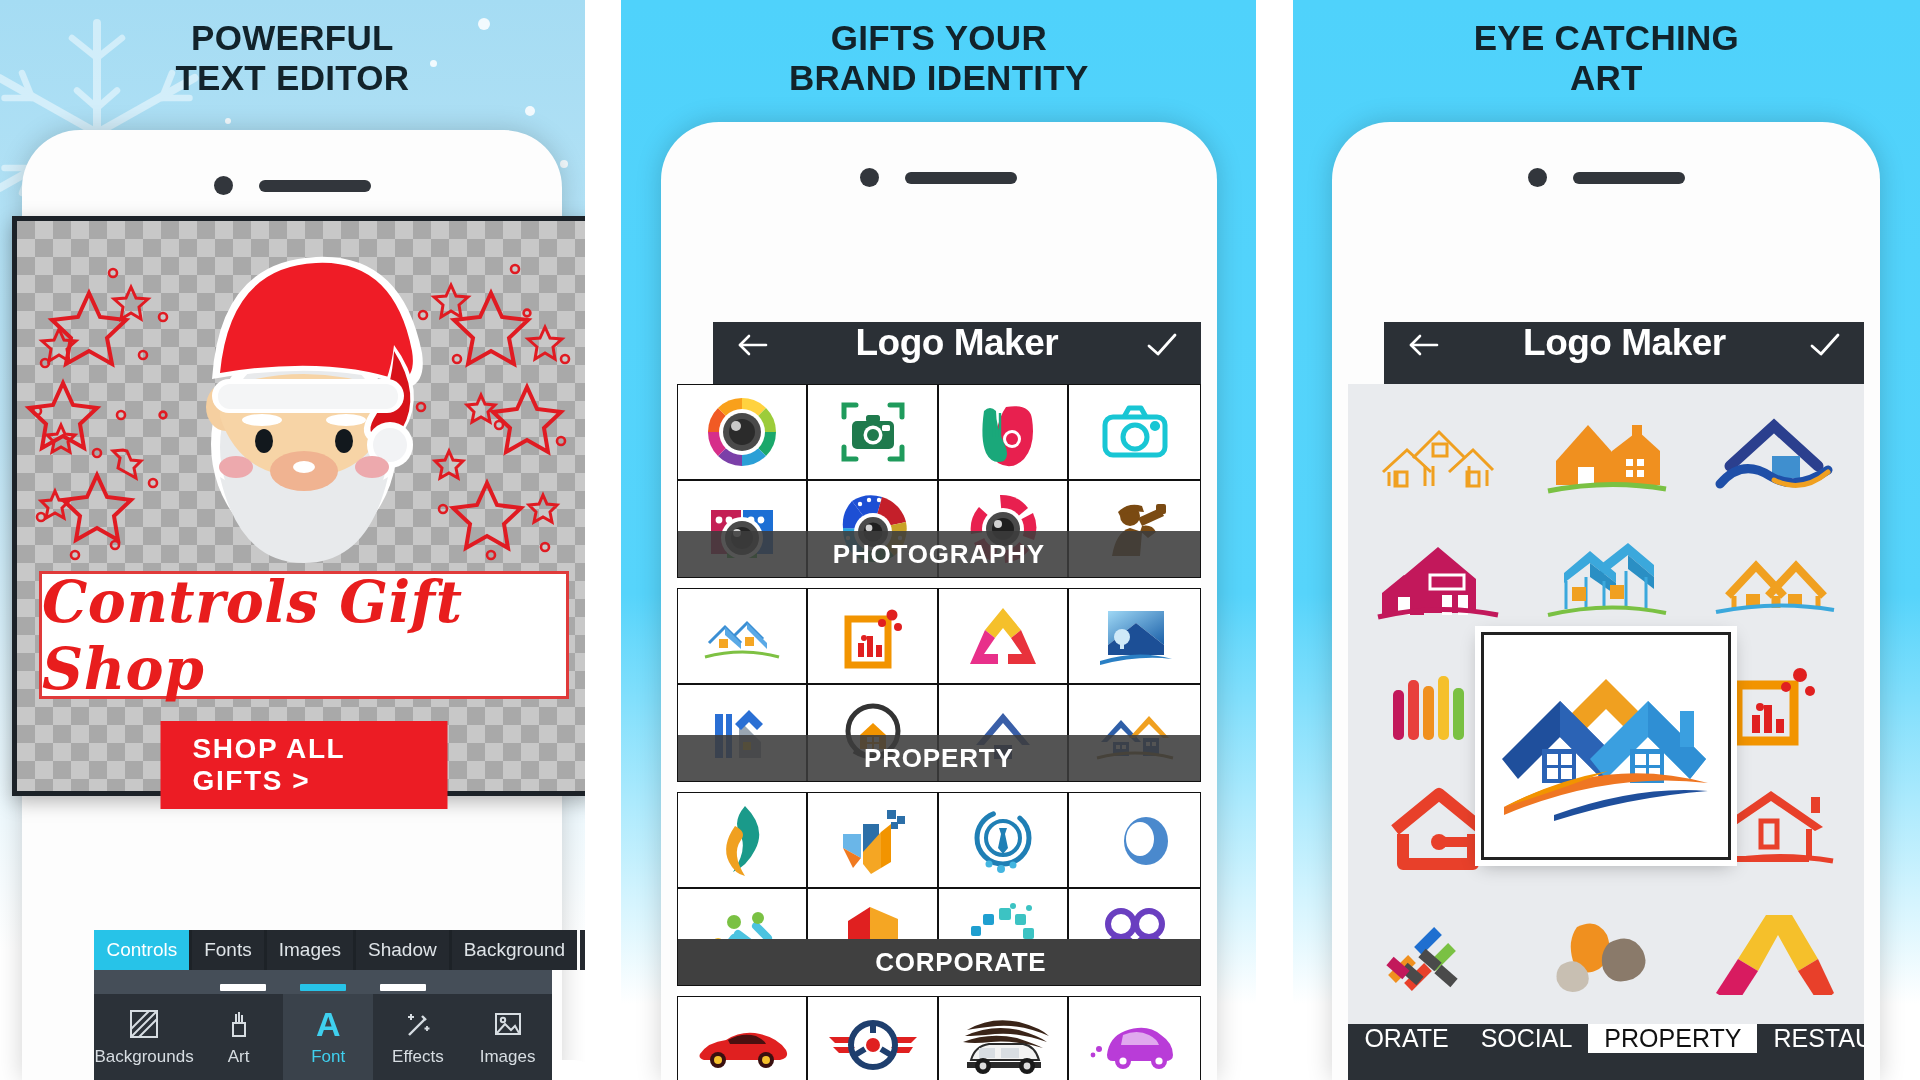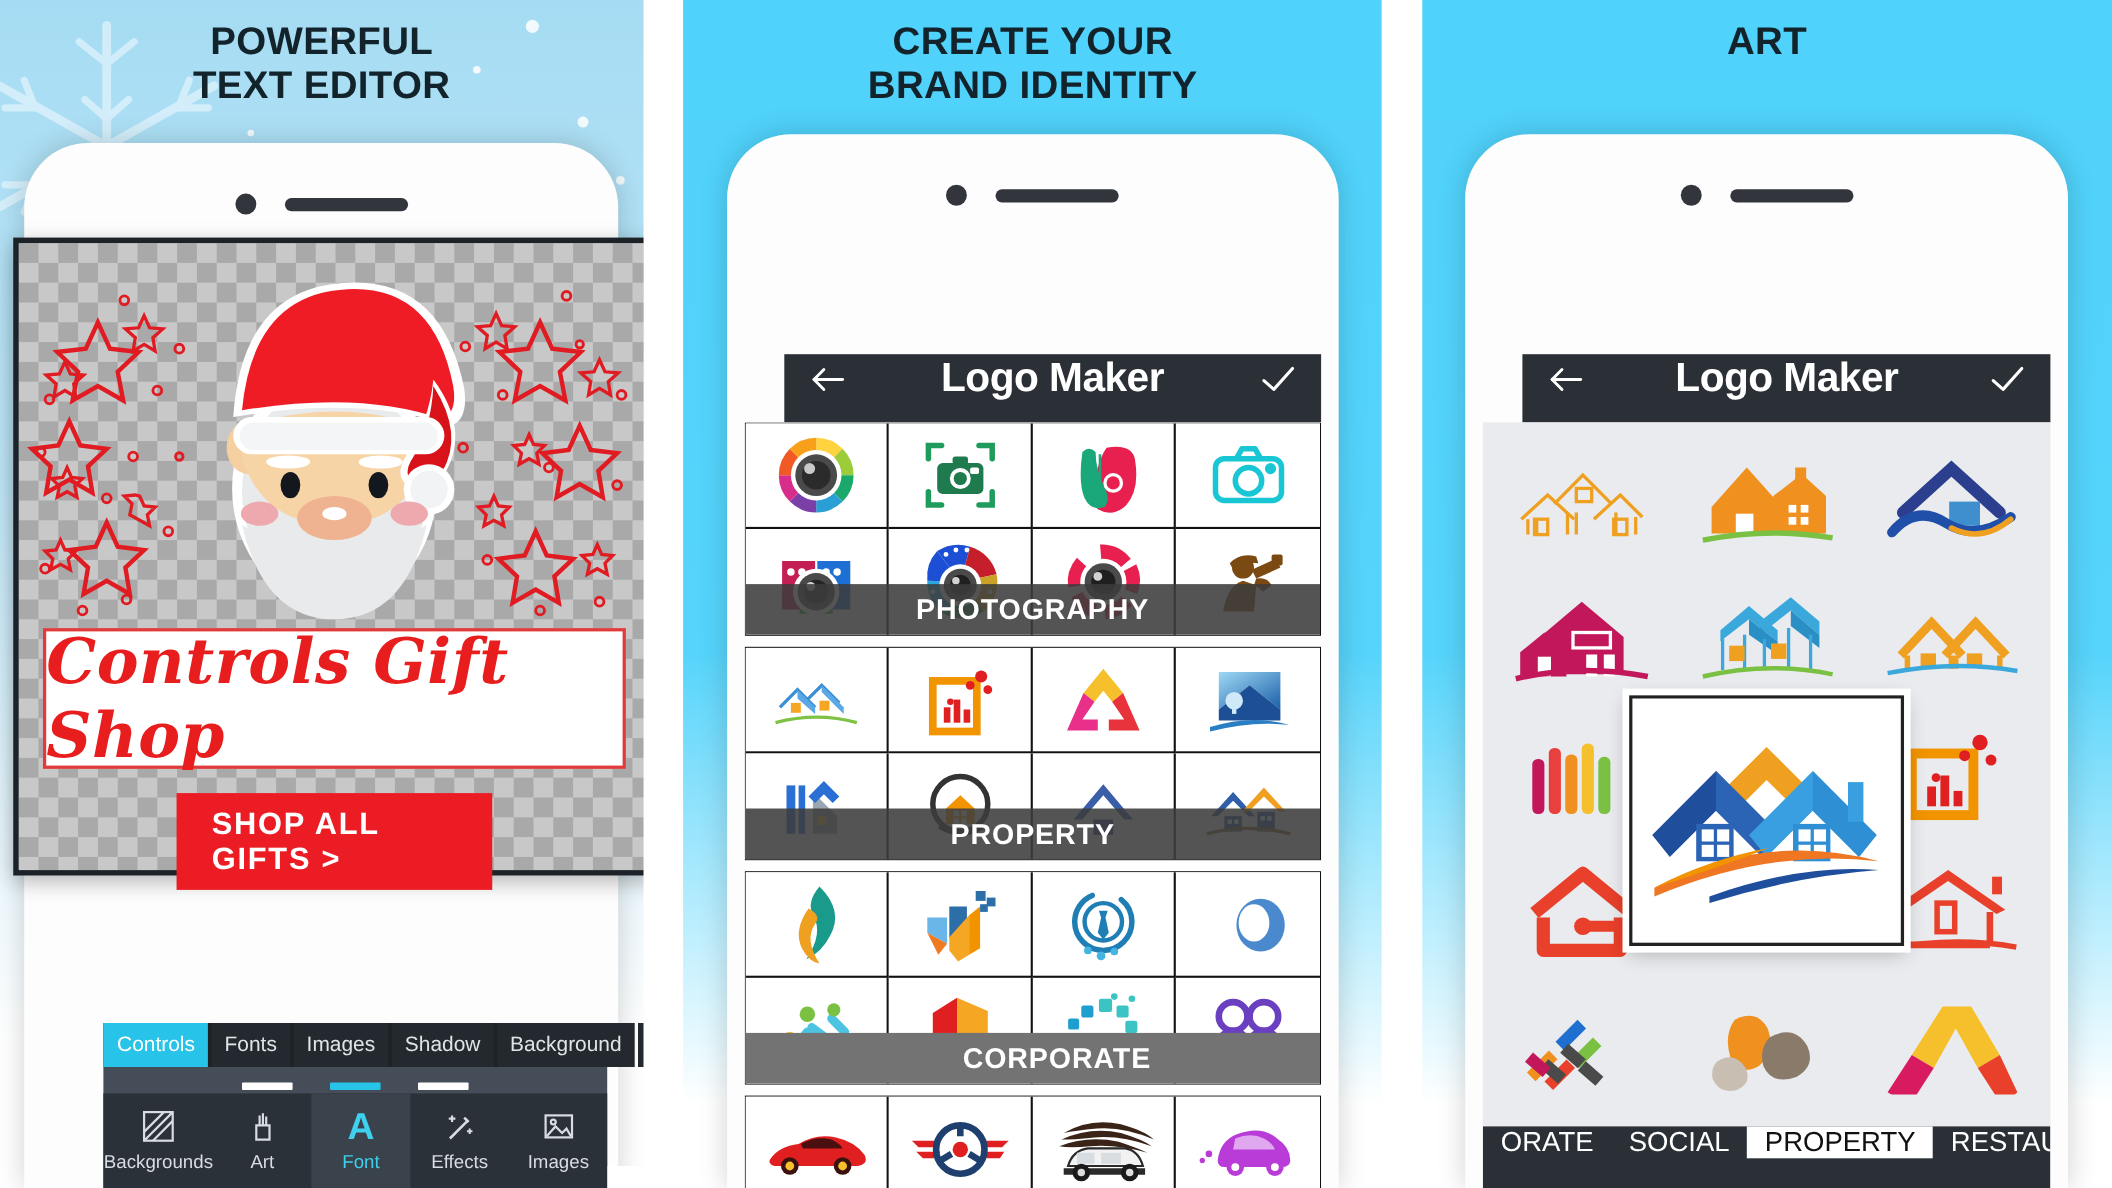--- a/index.html
+++ b/index.html
@@ -94,21 +94,21 @@
   .ico-btn { width: 46px; height: 46px; display: flex; align-items: center; justify-content: center; }
 
   .logoscroll { position: absolute; left: 16px; right: 16px; top: 262px; bottom: 0; overflow: hidden; background: #ffffff; }
   .cat-block { position: relative; margin-bottom: 10px; background:#fff; border:1px solid #111; }
   .grid4 { display: grid; grid-template-columns: repeat(4,1fr); }
   .cell { height: 96px; display: flex; align-items: center; justify-content: center; border-right: 2px solid #111; border-bottom: 2px solid #111; background: #fff; }
   .cell:nth-child(4n) { border-right: none; }
   .grid4 .cell:nth-last-child(-n+4) { border-bottom: none; }
   .cat-label { position: absolute; left: 0; right: 0; bottom: 0; height: 46px; display: flex; align-items: center; justify-content: center; color: #fff; font-weight: bold; font-size: 26px; letter-spacing: .8px; }
   .cat-label.grey { background: rgba(60,60,60,.88); }
-  .cat-label.black { background: #737373; padding-left: 44px; }
+  .cat-label.black { background: #404040; padding-left: 44px; }
 
   
   .p3-screen { position: absolute; left: 16px; right: 16px; top: 262px; bottom: 0; background: #e9ebee; overflow: hidden; }
   .p3grid { display: grid; grid-template-columns: repeat(3,1fr); gap: 4px; padding: 12px 8px 0; }
   .p3cell { height: 120px; display: flex; align-items: center; justify-content: center; }
   .p3-selected {
     position: absolute; left: 50%; transform: translateX(-50%); top: 248px;
     width: 250px; height: 228px; background: #fff; border: 3px solid #222;
     box-shadow: 0 5px 18px rgba(0,0,0,.3); display: flex; align-items: center; justify-content: center;
     outline: 6px solid #fff;
@@ -365,21 +365,21 @@
         <span>Controls Gift Shop</span>
       </div>
       <div class="shopbtn">SHOP ALL GIFTS &gt;</div>
     </div>
   </div>
 
   <div class="panel-sep"></div>
 
   <div class="panel panel-2 p2">
     <div class="headline">
-      <span>CREATE YOUR</span>
+      <span>GIFTS YOUR</span>
       <span>BRAND IDENTITY</span>
     </div>
 
     <div class="phone">
       <div class="notch">
         <div class="cam"></div>
         <div class="spk"></div>
       </div>
 
       <div class="appbar">
@@ -788,20 +788,21 @@
           </div>
         </div>
       </div>
     </div>
   </div>
 
   <div class="panel-sep"></div>
 
   <div class="panel panel-3 p3">
     <div class="headline">
+      <span>EYE CATCHING</span>
       <span>ART</span>
     </div>
 
     <div class="phone">
       <div class="notch">
         <div class="cam"></div>
         <div class="spk"></div>
       </div>
 
       <div class="appbar">

